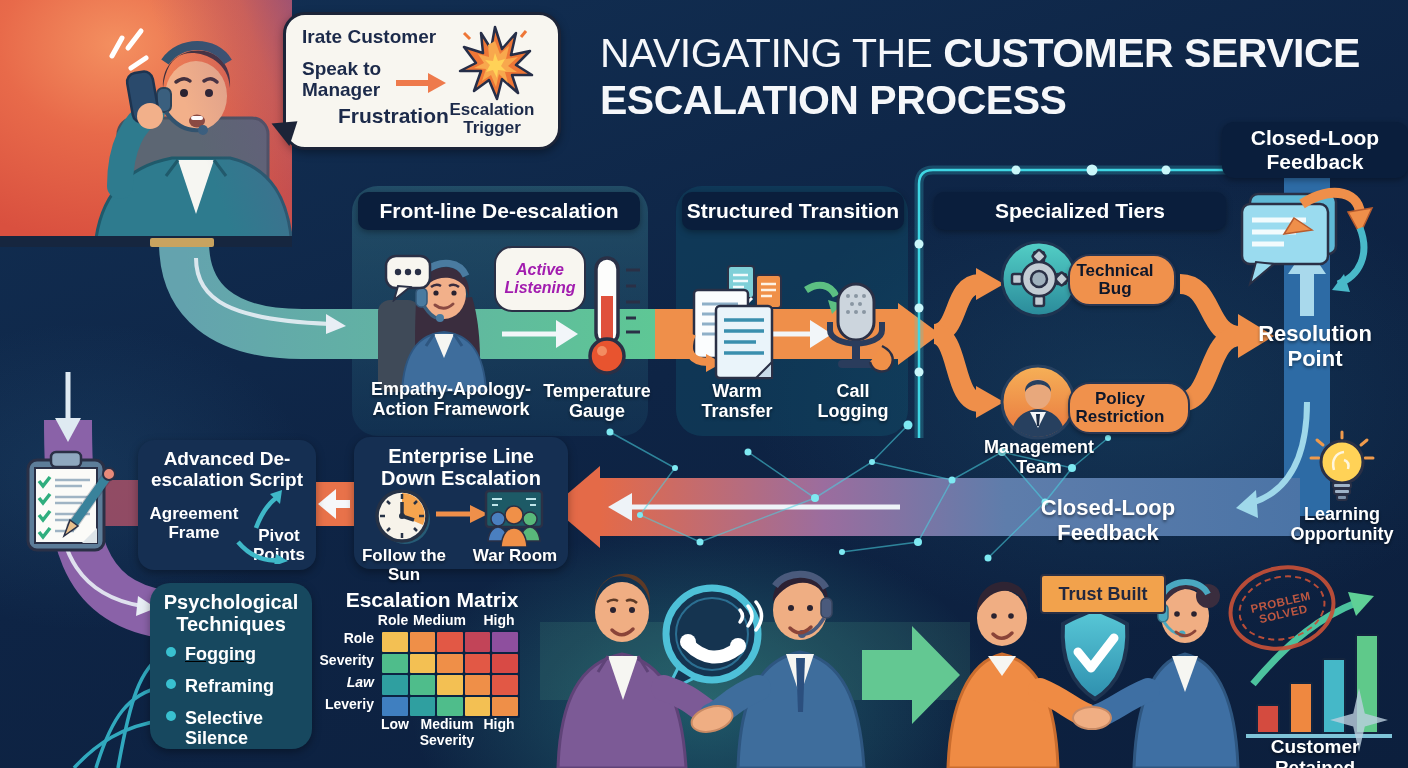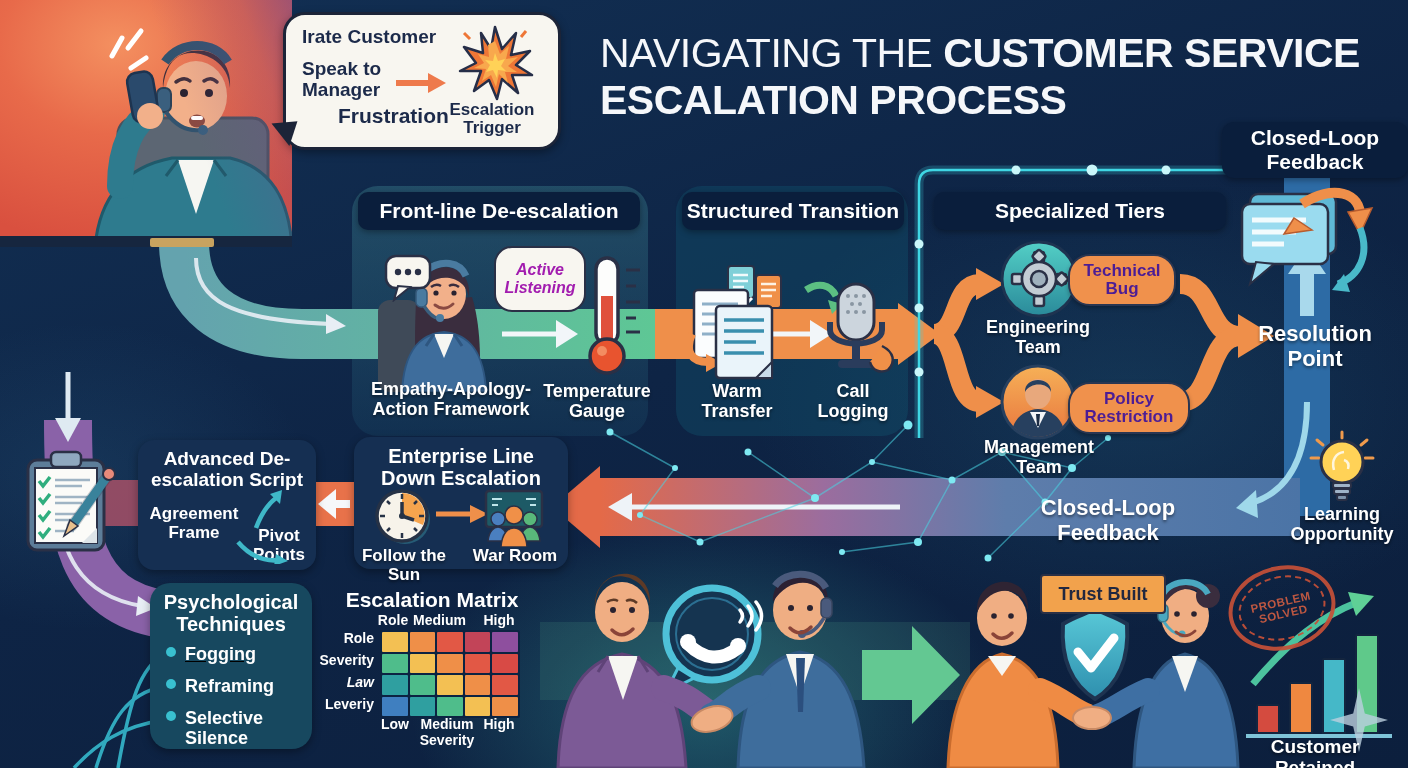--- a/index.html
+++ b/index.html
@@ -27,22 +27,22 @@
     background:linear-gradient(250deg, rgba(118,76,142,.6) 0%, rgba(118,76,142,.25) 14%, transparent 38%);}
   .photo-desk{left:0;top:236px;width:292px;height:11px;background:#16263f;}
   .photo-desk-item{left:150px;top:238px;width:64px;height:9px;background:#c8a35f;border-radius:2px;}
   .bubble{left:283px;top:12px;width:272px;height:132px;background:#f8f6f0;border:3px solid #1c2438;border-radius:22px;box-shadow:0 3px 8px rgba(0,0,0,.35);}
   .bubble::after{content:"";position:absolute;left:-16px;bottom:4px;width:0;height:0;
     border-top:10px solid transparent;border-bottom:16px solid transparent;border-right:24px solid #1c2438;transform:rotate(18deg);}
   .bub-t{color:#1c2a4a;text-align:left;line-height:1.08;}
   .title-line{font-size:41px;letter-spacing:-0.5px;color:#f5f7fa;line-height:1.14;white-space:nowrap;}
   .title-light{font-weight:500;}
   .title-bold{font-weight:800;}
-  .tag-pill{background:#f0914c;border:2.5px solid #293652;border-radius:22px;display:flex;align-items:center;justify-content:center;
-    color:#4c1d95;font-weight:bold;font-size:17px;line-height:1.05;text-align:center;box-shadow:0 2px 4px rgba(0,0,0,.3);}
+  .tag-pill{background:#f0914c;border:2.5px solid #293652;border-radius:22px;display:flex;align-items:center;
+    color:#0f172a;font-weight:bold;font-size:17px;line-height:1.05;text-align:center;box-shadow:0 2px 4px rgba(0,0,0,.3);}
   .navy-box{background:#152f52;border-radius:16px;box-shadow:0 3px 8px rgba(0,0,0,.35);}
   .psych-box{background:#17485f;border-radius:20px;box-shadow:0 3px 8px rgba(0,0,0,.35);}
   .mgrid{left:380px;top:630px;width:136px;height:84px;display:grid;grid-template-columns:repeat(5,1fr);grid-auto-rows:1fr;gap:2px;background:#0c2342;padding:2px;border-radius:2px;}
   .mcell{border-radius:1px;}
   .mrow-labels{display:flex;flex-direction:column;justify-content:space-between;}
   .banner{background:#f2a24c;border:2.5px solid #2a3046;border-radius:4px;display:flex;align-items:center;justify-content:center;
     color:#222840;font-weight:bold;font-size:18px;}
   .banner::before,.banner::after{content:"";position:absolute;top:7px;width:0;height:0;border-top:12px solid transparent;border-bottom:12px solid transparent;z-index:-1;}
   .banner::before{left:-16px;border-right:20px solid #d07830;}
   .banner::after{right:-16px;border-left:20px solid #d07830;}
@@ -350,21 +350,20 @@
         <rect x="-21" y="-21" width="10" height="10" rx="2" transform="rotate(45)"></rect>
           <rect x="11" y="-21" width="10" height="10" rx="2" transform="rotate(45) translate(0 0)"></rect>
       </g>
       <circle cx="39" cy="39" r="17"></circle>
     </g>
     <circle cx="39" cy="39" r="8" fill="#9fb0bd" stroke="#2a3046" stroke-width="2.5"></circle>
   </svg>
   <div class="abs tag-pill" style="left:1068px;top:254px;width:104px;height:48px;">
     <span style="width:90px;">Technical Bug</span>
   </div>
-  <div class="abs txt shadowed" style="left:983px;top:317px;width:110px;font-size:18px;">Engineering Team</div>
   <svg class="abs" style="left:1000px;top:364px;" width="76" height="76" viewBox="0 0 76 76">
     <defs>
         <linearGradient id="gAv" x1="0" y1="0" x2="0" y2="1">
           <stop offset="0" stop-color="#f6b057"></stop>
           <stop offset="1" stop-color="#e8763e"></stop>
         </linearGradient>
     <clipPath id="avClip">
           <circle cx="38" cy="38" r="35"></circle>
         </clipPath>
       </defs>

